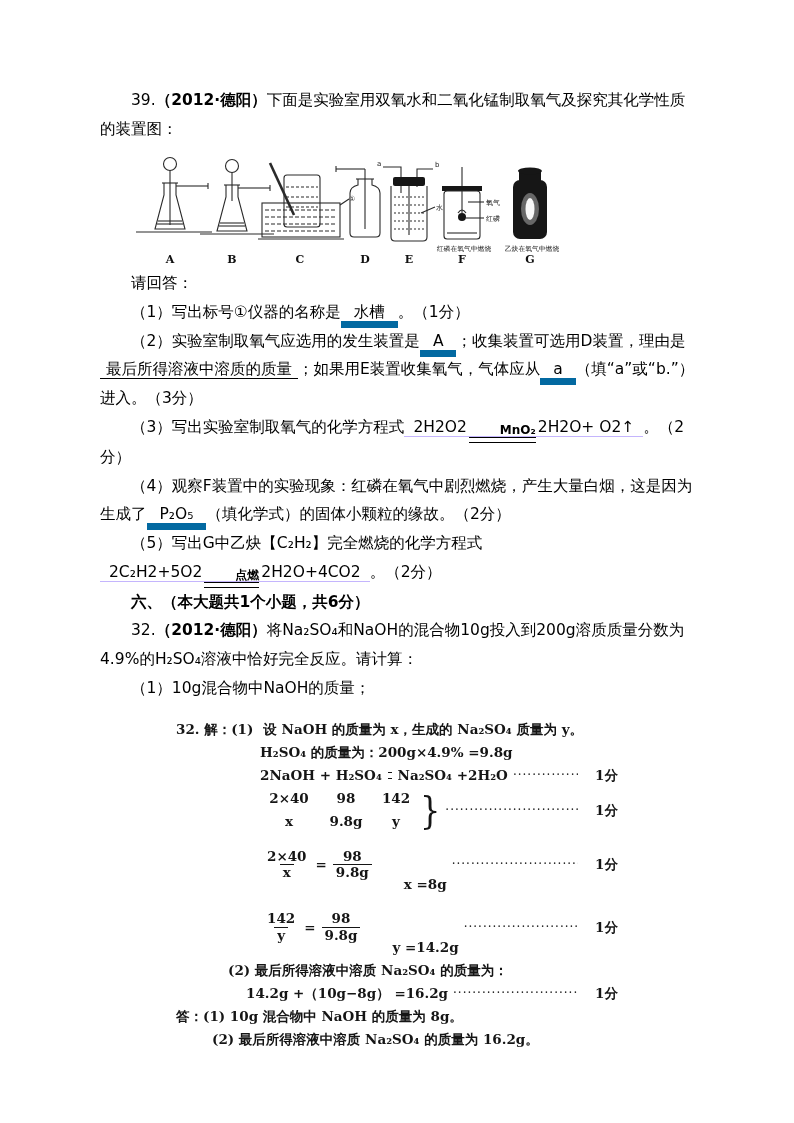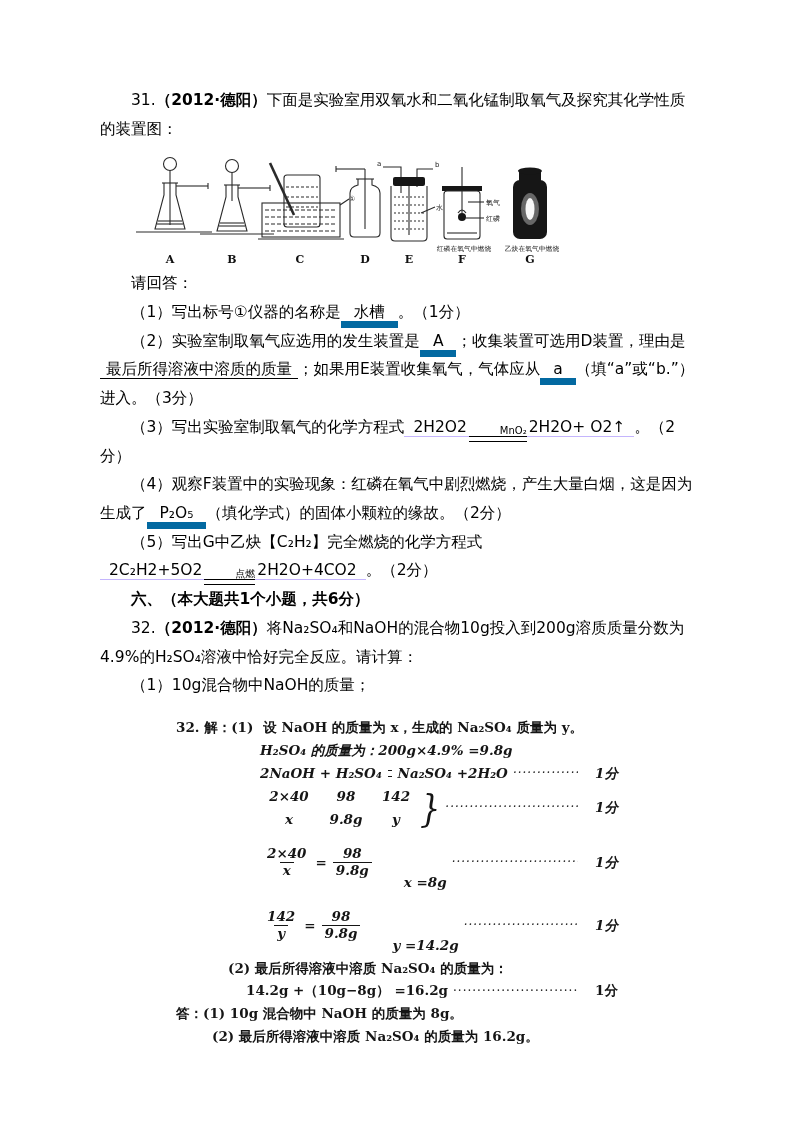--- a/index.html
+++ b/index.html
@@ -8,39 +8,39 @@
         font-family:"DejaVu Sans","Liberation Sans",sans-serif;color:#000;}
   .content{position:absolute;left:100px;top:86px;width:597px;font-size:15.5px;line-height:1.85;}
   p.para{margin:0;}
   .indent{text-indent:2em;}
   b{font-weight:bold;}
   
   .blank{border-bottom:7px solid #0369a1;padding:0 13px;white-space:nowrap;}
   .blank-wide{border-bottom:1px solid #000;padding:0 6px;}
   .eqwrap{border-bottom:1px solid #c4b5fd;padding:0 9px;white-space:nowrap;}
   .cond-eq{display:inline-flex;flex-direction:column;align-items:center;vertical-align:-2px;margin:0 2px;line-height:1;}
-  .cond-eq .cond{font-size:10px;line-height:1.1;}
+  .cond-eq .cond{font-size:12px;line-height:1.1;font-weight:bold;}
   .cond-eq .dbar{width:100%;min-width:30px;height:4px;border-top:1px solid #000;border-bottom:1px solid #000;}
   
   .diagram{margin:10px 0 4px 28px;}
   .diagram svg{display:block;}
   .dev{stroke:#2a2a2a;stroke-width:1.1;fill:none;}
   .devthick{stroke:#2a2a2a;stroke-width:2.6;fill:none;}
   .devfill{fill:#161616;stroke:none;}
   .svg-letter{font-family:"DejaVu Serif","Liberation Serif",serif;font-weight:bold;font-size:11px;fill:#111;text-anchor:middle;}
   .svg-small{font-size:7px;fill:#222;text-anchor:start;}
   .svg-cap{font-size:6.8px;fill:#222;text-anchor:middle;}
   
   .section-hd{font-weight:bold;margin-top:4px;}
   
   .solution{margin:16px 0 0 76px;width:442px;font-family:"DejaVu Serif","Liberation Serif",serif;
             font-weight:bold;font-size:13.5px;color:#151515;line-height:1.55;}
   .sol-line{margin:0;padding:1px 0;}
   .sol-row{display:flex;align-items:center;white-space:nowrap;padding:1px 0;}
-  .pl1{padding-left:84px;font-style:italic;}
+  .pl1{padding-left:84px;}
   .pl2{padding-left:52px;}
   .pl3{padding-left:70px;}
   .pl4{padding-left:36px;}
   .leader{flex:1 1 auto;overflow:hidden;white-space:nowrap;margin:0 5px;letter-spacing:1px;font-weight:normal;font-size:12px;color:#222;}
   .score{flex:0 0 auto;margin-left:12px;}
   .sol-dbar{display:inline-block;width:38px;height:5px;border-top:1.5px solid #151515;border-bottom:1.5px solid #151515;margin:0 6px;}
   .frac{display:inline-flex;flex-direction:column;align-items:center;margin:0 4px;line-height:1.15;text-align:center;}
   .frac .den{border-top:1.3px solid #151515;padding:0 3px;}
   .frac .num{padding:0 3px;}
   .eq-sign{margin:0 2px;}
@@ -49,21 +49,21 @@
   .prop-grid span{text-align:center;}
   .brace{font-size:32px;font-weight:normal;line-height:1;margin-left:2px;transform:scaleY(1.15);}
   .gap-sp{display:inline-block;width:10px;}
 </style>
 </head>
 <body>
 
 <div class="page">
   <div class="content">
 
-    <p class="para indent"><span>31.</span><b>（2012·德阳）</b><span>下面是实验室用双氧水和二氧化锰制取氧气及探究其化学性质的装置图：</span></p>
+    <p class="para indent"><span>39.</span><b>（2012·德阳）</b><span>下面是实验室用双氧水和二氧化锰制取氧气及探究其化学性质的装置图：</span></p>
 
     <div class="diagram">
       <svg width="460" height="112" viewBox="0 0 460 112">
 
         <g>
           <circle class="dev" cx="42" cy="11" r="6.5"></circle>
           <line class="dev" x1="42" y1="17.5" x2="42" y2="72"></line>
           <path class="dev" d="M36,30 V42 L27,76 H57 L48,42 V30"></path>
           <line class="dev" x1="34" y1="30" x2="50" y2="30"></line>
           <line class="dev" x1="48" y1="33" x2="80" y2="33"></line>

